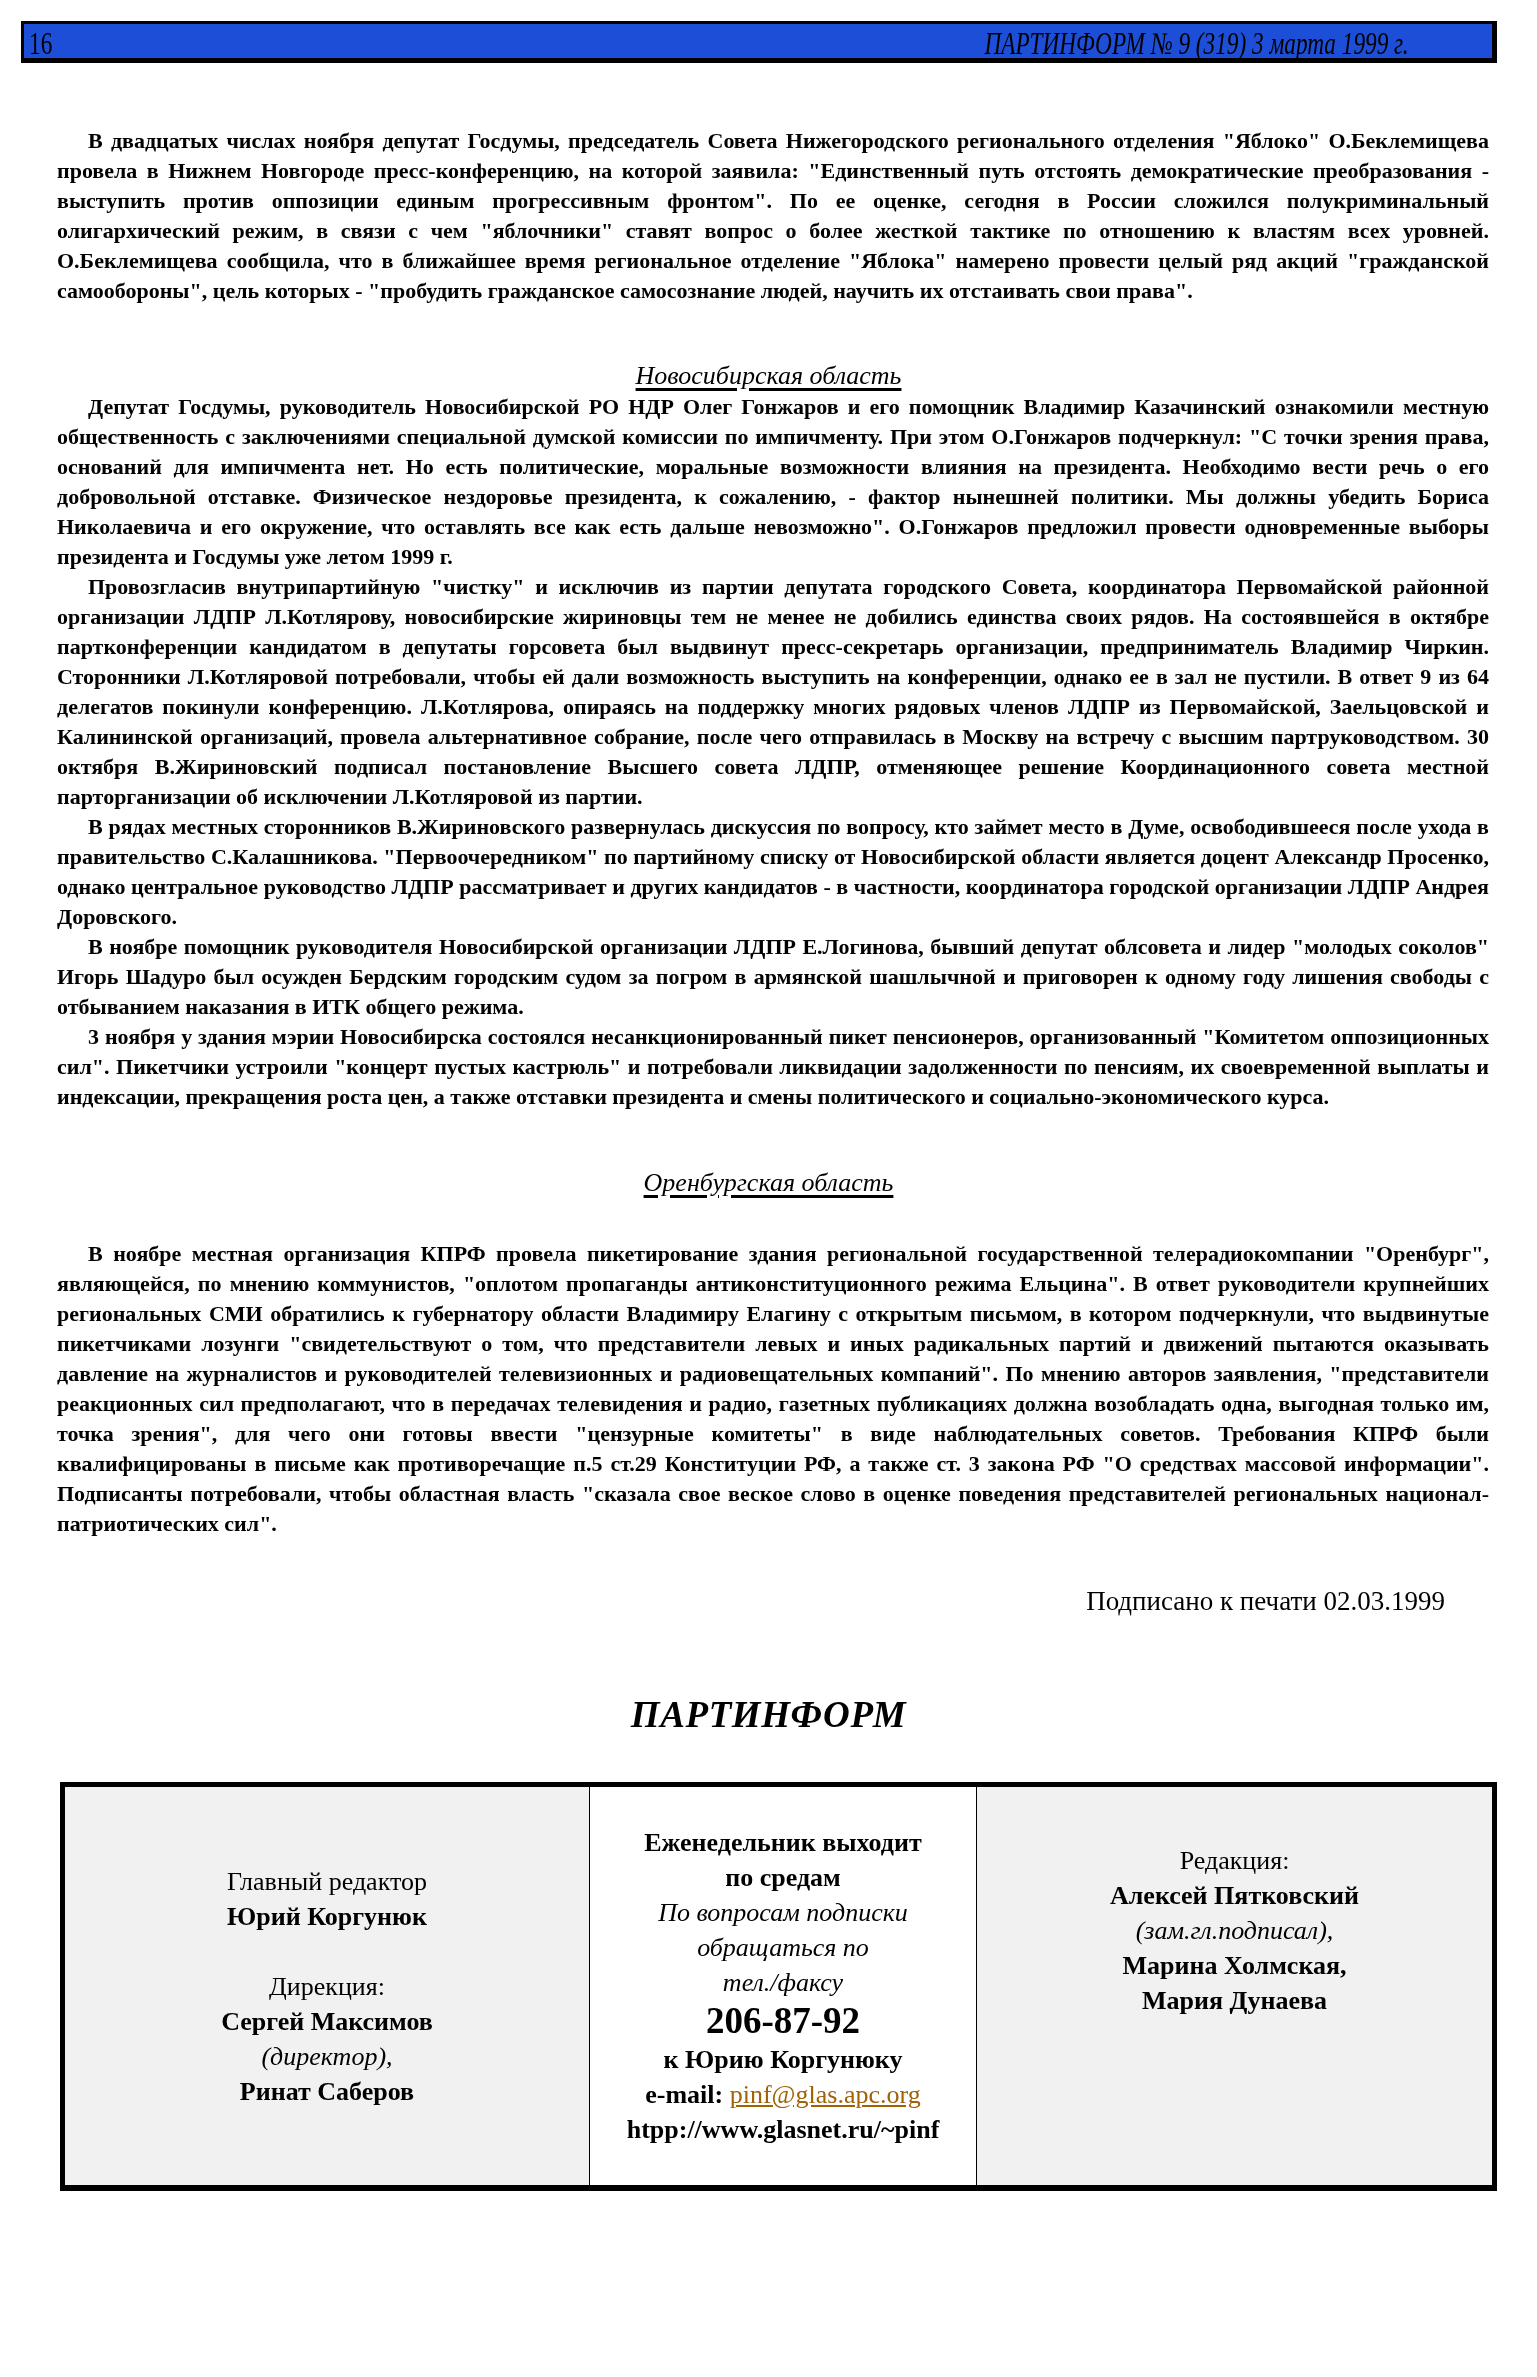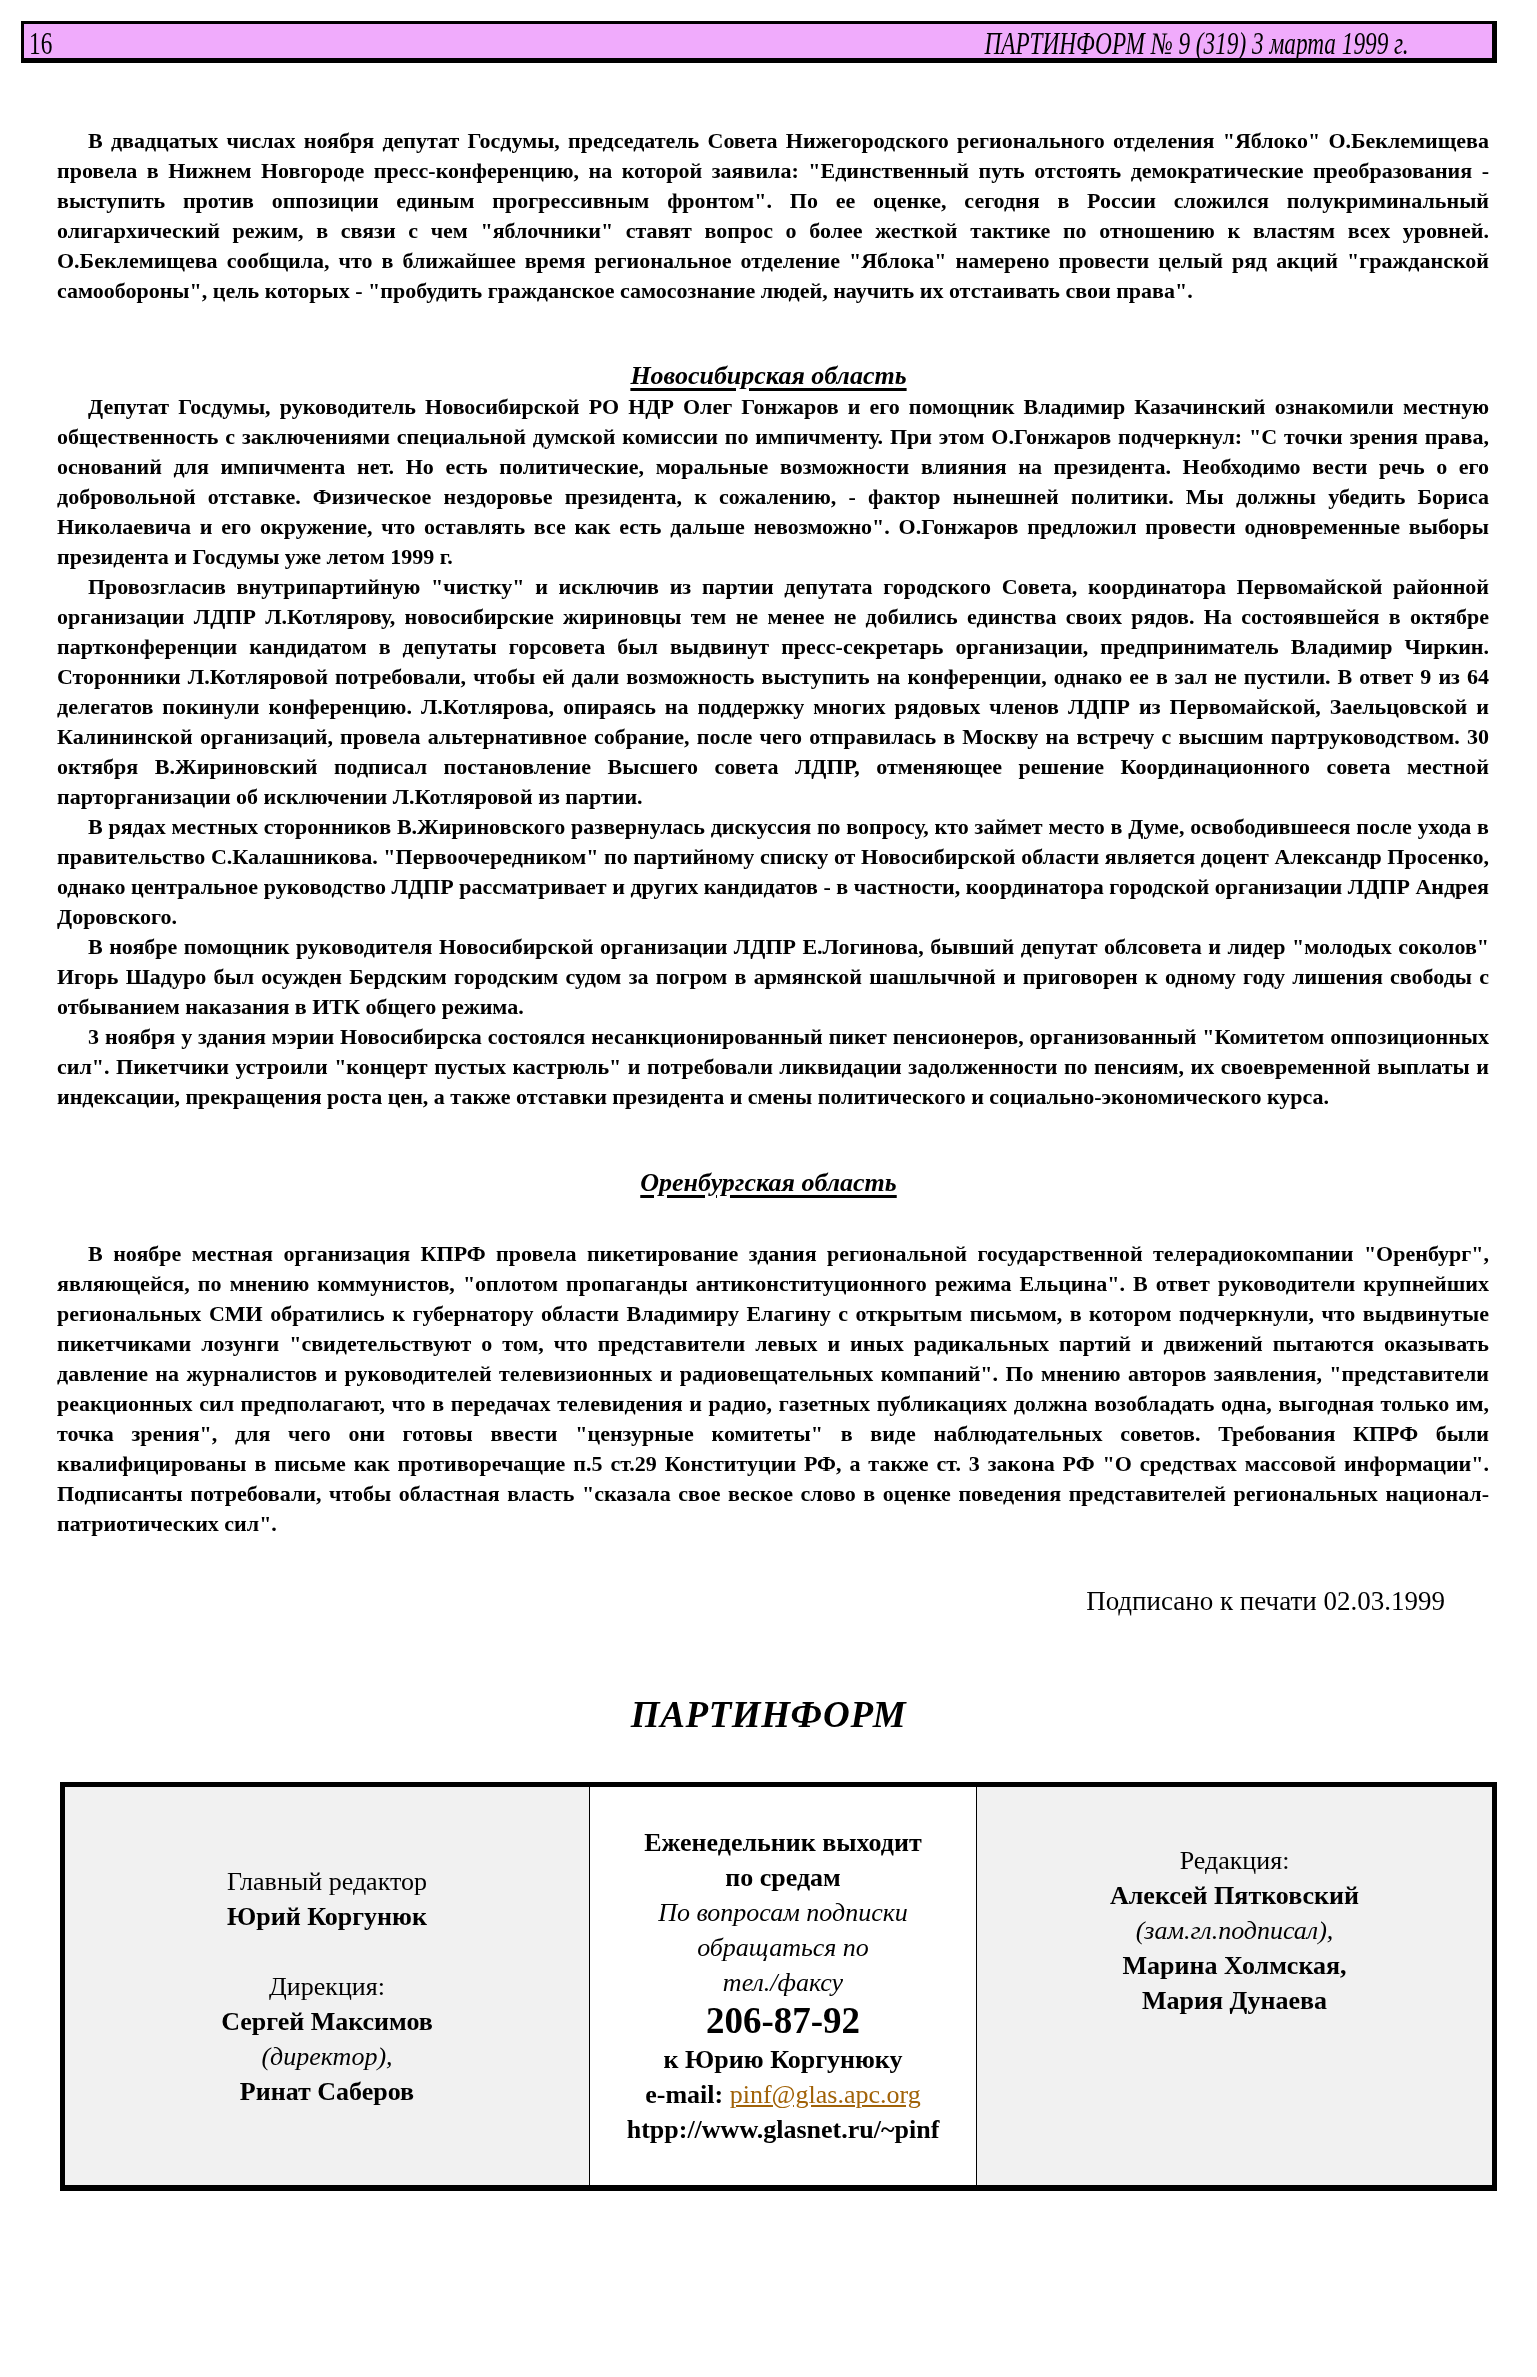--- a/index.html
+++ b/index.html
@@ -2,33 +2,33 @@
 <html style="font-size:10.2px"><head>
 <meta charset="utf-8">
 <style>
   html, body { margin: 0; padding: 0; background: #ffffff; }
   body { width: 1537px; height: 2377px; position: relative; overflow: hidden;
          font-family: "Liberation Serif", "DejaVu Serif", serif; color: #000; }
 
   
   .header { position: absolute; left: 21px; top: 21px; width: 1476px; height: 42px;
             border: 3.2px solid #000; border-right-width: 5.8px; border-bottom-width: 5.8px;
-            box-sizing: border-box; background: #f0abfc; }
+            box-sizing: border-box; background: #1d4ed8; }
   .header .page-num { position: absolute; left: 5.1px; top: 2.6px; font-size: 31px;
                       transform: scaleX(0.75); transform-origin: left top; line-height: 33px; }
   .header .issue { position: absolute; right: 83px; top: 2.6px; font-size: 31px; font-style: italic;
                    transform: scaleX(0.75); transform-origin: right top; line-height: 33px; white-space: nowrap; }
 
   
   .article { position: absolute; left: 57px; width: 1432px; font-weight: bold;
              font-size: 22px; line-height: 30px; text-align: justify; }
   .article p { margin: 0; text-indent: 31px; }
 
   .section-title { position: absolute; left: 0; width: 1537px; text-align: center; font-size: 26px;
-                   font-style: italic; font-weight: bold; line-height: 31px; }
+                   font-style: italic; font-weight: normal; line-height: 31px; }
   .section-title span { text-decoration: underline; text-decoration-thickness: 2.6px; text-underline-offset: 3.8px; }
 
   .signed { position: absolute; right: 92px; top: 1585px; font-size: 27px; line-height: 32px;
             white-space: nowrap; }
 
   .masthead { position: absolute; left: 0; width: 1537px; top: 1684px; text-align: center;
               font-size: 37px; font-style: italic; font-weight: bold; line-height: 61px; letter-spacing: 0.6px; }
 
   
   .infobox { position: absolute; left: 60px; top: 1782px; width: 1437px; height: 409px;

